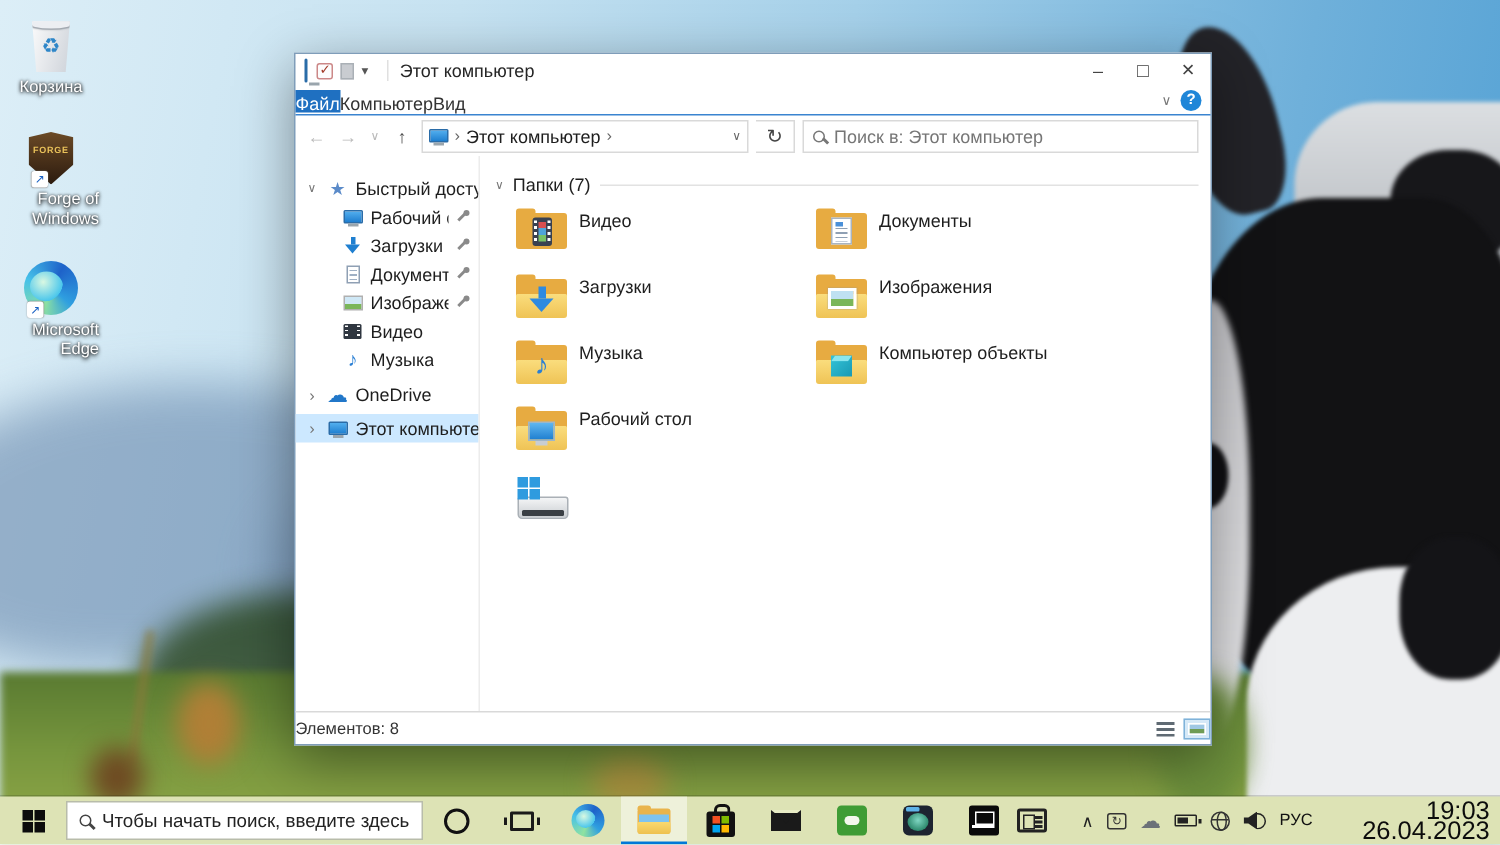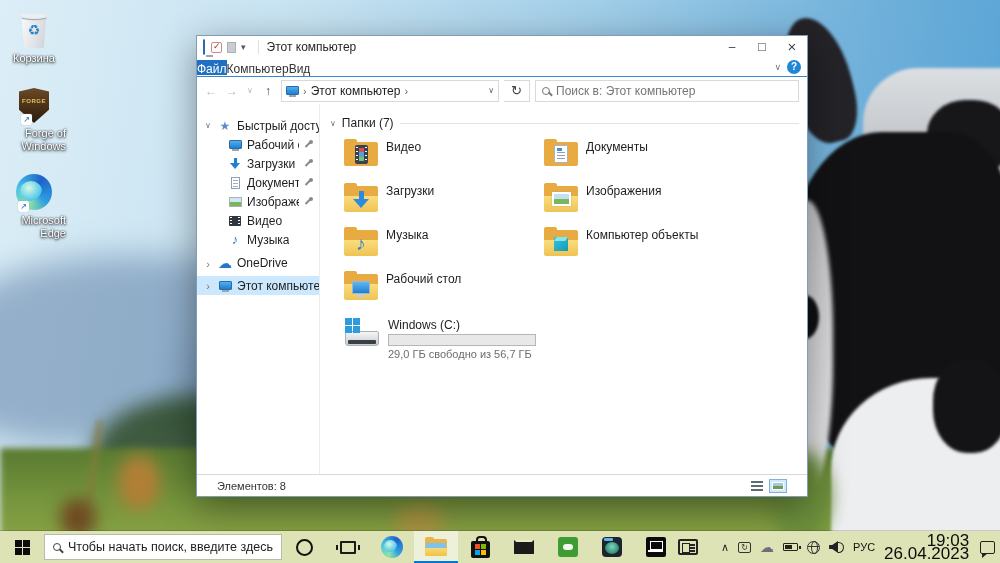--- a/index.html
+++ b/index.html
@@ -158,21 +158,21 @@
   .drive-ico { position:relative; width:36px; height:28px; flex:0 0 36px; }
   .d-body { position:absolute; left:1px; bottom:0; width:34px; height:15px; background:linear-gradient(#f4f5f6,#c9cdd1); border:1px solid #aab0b6; border-radius:2px 2px 3px 3px; }
   .d-body::after { content:""; position:absolute; left:2px; right:2px; bottom:1px; height:4px; background:#3a3f44; border-radius:1px; }
   .d-flag { position:absolute; left:1px; top:0; width:15px; height:15px; display:grid; grid-template-columns:7px 7px; grid-template-rows:7px 7px; gap:1px; }
   .d-flag i { background:#2f9bdf; }
   .drive-info { display:flex; flex-direction:column; gap:2px; }
   .usage { width:148px; height:12px; border:1px solid #b6b6b6; background:#e8e8e8; }
   .usage-fill { height:100%; background:#26a0da; }
   .drive-free { font-size:11px; color:#6d6d6d; }
 
-  .statusbar { height:22px; flex:0 0 auto; border-top:1px solid #d9d9d9; display:flex; align-items:center; justify-content:space-between; padding:0 20px; font-size:11px; color:#333; }
+  .statusbar { height:22px; flex:0 0 auto; border-top:1px solid #d9d9d9; display:flex; align-items:center; justify-content:space-between; padding:0 0; font-size:11px; color:#333; }
   .sb-views { display:flex; gap:4px; }
   .sb-list { width:16px; height:14px; padding:2px; }
   .sb-list i { display:block; width:100%; height:100%; background:repeating-linear-gradient(180deg,#5f6a73 0 2px,transparent 2px 4px); }
   .sb-thumb { width:18px; height:14px; background:#d6e9f7; border:1px solid #7fb2d9; display:flex; align-items:center; justify-content:center; }
   .sb-thumb i { display:block; width:12px; height:8px; background:linear-gradient(180deg,#9fc8e4 55%,#6f9c55 55%); border:1px solid #fff; }
 
   
   .taskbar { position:absolute; left:0; bottom:0; width:1000px; height:32px; background:#dde3b5; display:flex; align-items:center; box-shadow:0 -1px 0 rgba(0,0,0,.15); }
   .tb-btn { width:44px; height:32px; display:flex; align-items:center; justify-content:center; flex:0 0 auto; }
   .tb-btn.active { background:rgba(255,255,255,.5); box-shadow:inset 0 -2px 0 #0078d7; }
@@ -474,25 +474,20 @@
         <div class="drive-tile">
           <span class="drive-ico">
             <span class="d-body"></span>
             <span class="d-flag">
                 <i></i>
                 <i></i>
                 <i></i>
                 <i></i>
               </span>
           </span>
-          <span class="drive-info">
-            <span>Windows (C:)</span>
-            <span class="usage"><span class="usage-fill" style="width: 49%;"></span></span>
-            <span class="drive-free">29,0 ГБ свободно из 56,7 ГБ</span>
-          </span>
         </div>
       </div>
     </div>
 
     <div class="statusbar">
       <span>Элементов: 8</span>
       <span class="sb-views">
         <span class="sb-list">
             <i></i>
           </span>
@@ -570,21 +565,21 @@
       <span class="tray-item">
           <span class="globe"></span>
         </span>
       <span class="tray-item">
           <span class="vol"></span>
         </span>
       <span class="tray-item lang">РУС</span>
       <span class="tray-item clock">
         <span>
           <span style="display:block;">19:03</span>
-          <span style="display:block;">26.04.2023</span>
+          <span style="display:block;margin-left:24px;">26.04.2023</span>
         </span>
       </span>
       <span class="tray-item">
           <span class="action"></span>
         </span>
     </div>
   </div>
 </div>
 
 </body></html>

